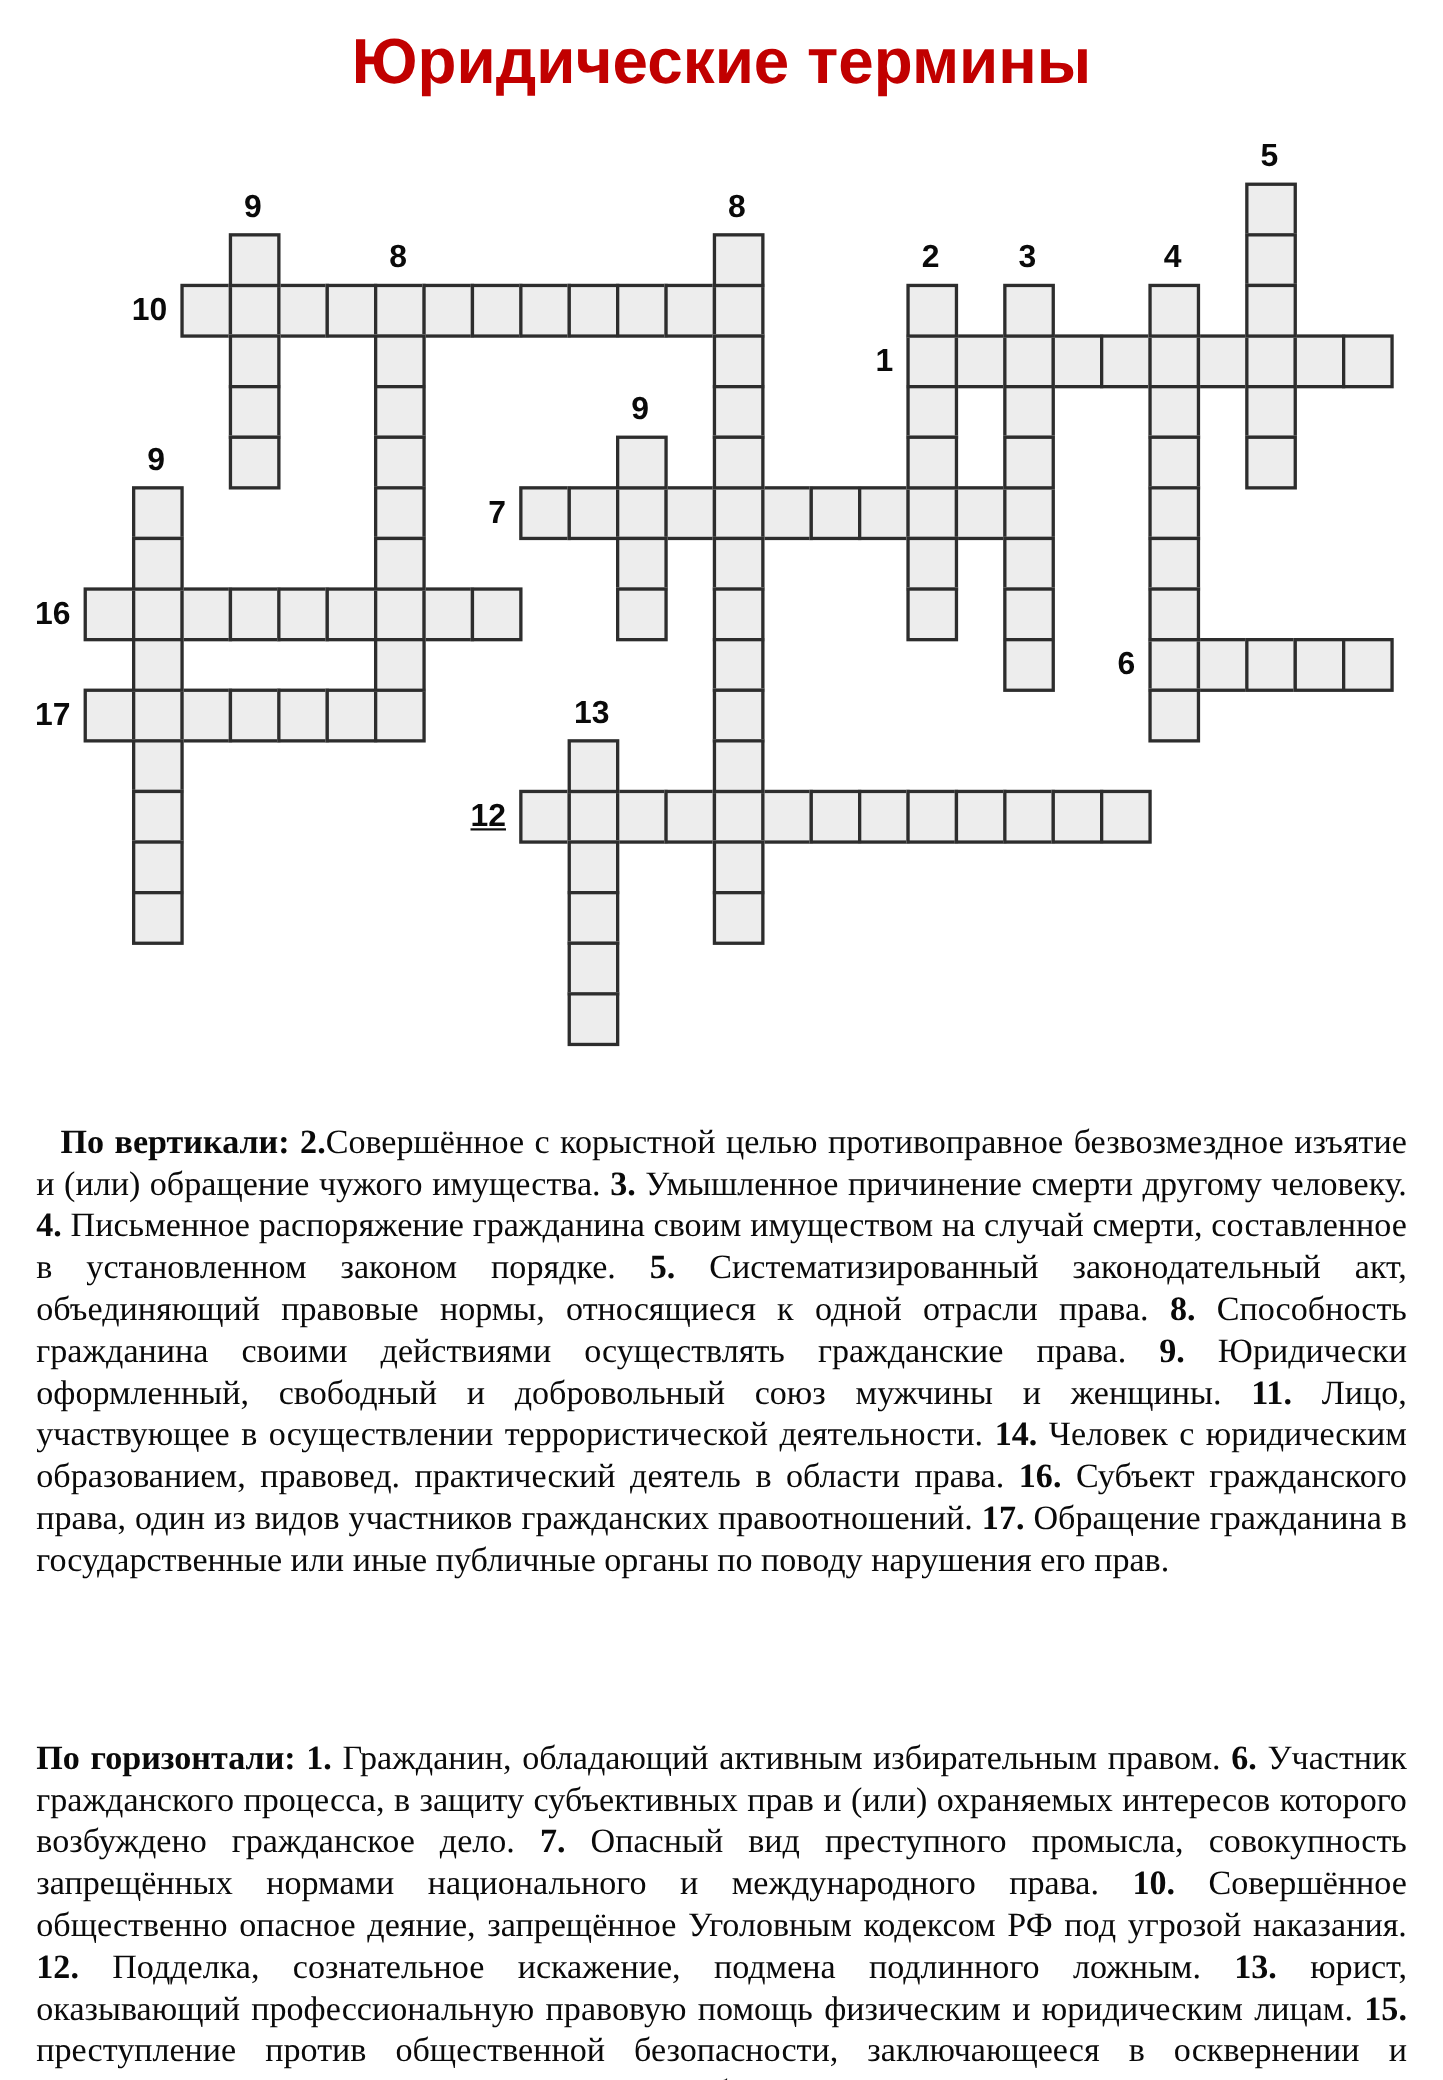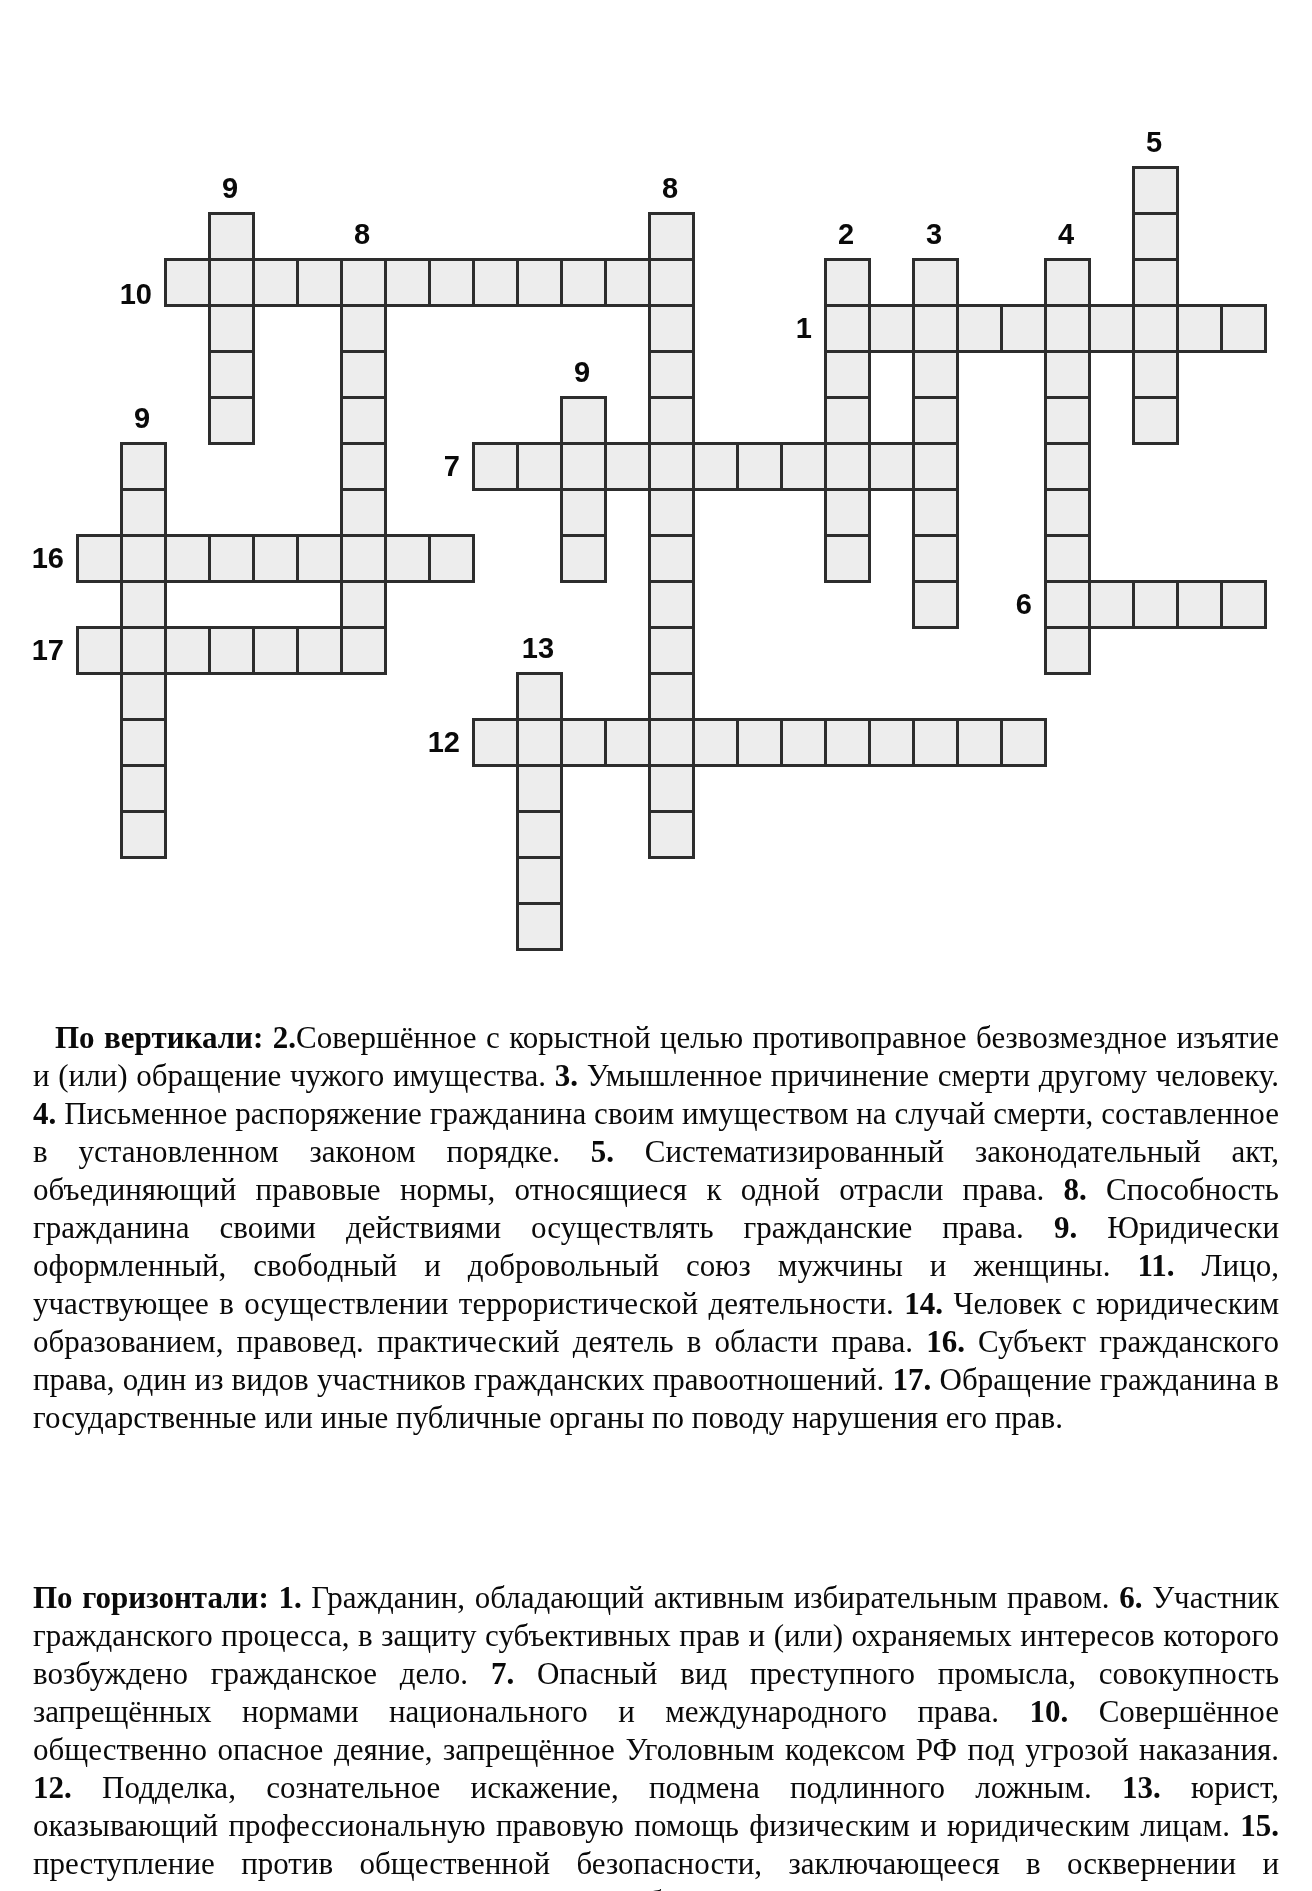--- a/index.html
+++ b/index.html
@@ -14,34 +14,35 @@
   .clues{position:absolute;left:33px;width:1246px;text-align:justify;
          font-family:"Liberation Serif",serif;font-size:31px;line-height:38px;color:#0a0a0a;}
   #clues-vertical{top:988px;text-indent:22px;}
   #clues-horizontal{top:1548px;}
   .clues b{font-weight:bold;}
 </style>
 </head>
 <body>
 
 <div class="page">
+  <div id="title" style="color: rgb(193, 0, 0);">Юридические термины</div>
   <div id="grid">
       <div class="cell" style="left: 164px; top: 258px; width: 47px; height: 49px; background: rgb(237, 237, 237); border-color: rgb(45, 45, 45);"></div>
       <div class="cell" style="left: 208px; top: 258px; width: 47px; height: 49px; background: rgb(237, 237, 237); border-color: rgb(45, 45, 45);"></div>
       <div class="cell" style="left: 252px; top: 258px; width: 47px; height: 49px; background: rgb(237, 237, 237); border-color: rgb(45, 45, 45);"></div>
       <div class="cell" style="left: 296px; top: 258px; width: 47px; height: 49px; background: rgb(237, 237, 237); border-color: rgb(45, 45, 45);"></div>
       <div class="cell" style="left: 340px; top: 258px; width: 47px; height: 49px; background: rgb(237, 237, 237); border-color: rgb(45, 45, 45);"></div>
       <div class="cell" style="left: 384px; top: 258px; width: 47px; height: 49px; background: rgb(237, 237, 237); border-color: rgb(45, 45, 45);"></div>
       <div class="cell" style="left: 428px; top: 258px; width: 47px; height: 49px; background: rgb(237, 237, 237); border-color: rgb(45, 45, 45);"></div>
       <div class="cell" style="left: 472px; top: 258px; width: 47px; height: 49px; background: rgb(237, 237, 237); border-color: rgb(45, 45, 45);"></div>
       <div class="cell" style="left: 516px; top: 258px; width: 47px; height: 49px; background: rgb(237, 237, 237); border-color: rgb(45, 45, 45);"></div>
       <div class="cell" style="left: 560px; top: 258px; width: 47px; height: 49px; background: rgb(237, 237, 237); border-color: rgb(45, 45, 45);"></div>
       <div class="cell" style="left: 604px; top: 258px; width: 47px; height: 49px; background: rgb(237, 237, 237); border-color: rgb(45, 45, 45);"></div>
       <div class="cell" style="left: 648px; top: 258px; width: 47px; height: 49px; background: rgb(237, 237, 237); border-color: rgb(45, 45, 45);"></div>
-      <div class="num num-across" style="left: 98px; top: 267px; margin-top: 12px;">10</div>
+      <div class="num num-across" style="left: 98px; top: 267px;">10</div>
       <div class="cell" style="left: 824px; top: 304px; width: 47px; height: 49px; background: rgb(237, 237, 237); border-color: rgb(45, 45, 45);"></div>
       <div class="cell" style="left: 868px; top: 304px; width: 47px; height: 49px; background: rgb(237, 237, 237); border-color: rgb(45, 45, 45);"></div>
       <div class="cell" style="left: 912px; top: 304px; width: 47px; height: 49px; background: rgb(237, 237, 237); border-color: rgb(45, 45, 45);"></div>
       <div class="cell" style="left: 956px; top: 304px; width: 47px; height: 49px; background: rgb(237, 237, 237); border-color: rgb(45, 45, 45);"></div>
       <div class="cell" style="left: 1000px; top: 304px; width: 47px; height: 49px; background: rgb(237, 237, 237); border-color: rgb(45, 45, 45);"></div>
       <div class="cell" style="left: 1044px; top: 304px; width: 47px; height: 49px; background: rgb(237, 237, 237); border-color: rgb(45, 45, 45);"></div>
       <div class="cell" style="left: 1088px; top: 304px; width: 47px; height: 49px; background: rgb(237, 237, 237); border-color: rgb(45, 45, 45);"></div>
       <div class="cell" style="left: 1132px; top: 304px; width: 47px; height: 49px; background: rgb(237, 237, 237); border-color: rgb(45, 45, 45);"></div>
       <div class="cell" style="left: 1176px; top: 304px; width: 47px; height: 49px; background: rgb(237, 237, 237); border-color: rgb(45, 45, 45);"></div>
       <div class="cell" style="left: 1220px; top: 304px; width: 47px; height: 49px; background: rgb(237, 237, 237); border-color: rgb(45, 45, 45);"></div>
@@ -88,21 +89,21 @@
       <div class="cell" style="left: 604px; top: 718px; width: 47px; height: 49px; background: rgb(237, 237, 237); border-color: rgb(45, 45, 45);"></div>
       <div class="cell" style="left: 648px; top: 718px; width: 47px; height: 49px; background: rgb(237, 237, 237); border-color: rgb(45, 45, 45);"></div>
       <div class="cell" style="left: 692px; top: 718px; width: 47px; height: 49px; background: rgb(237, 237, 237); border-color: rgb(45, 45, 45);"></div>
       <div class="cell" style="left: 736px; top: 718px; width: 47px; height: 49px; background: rgb(237, 237, 237); border-color: rgb(45, 45, 45);"></div>
       <div class="cell" style="left: 780px; top: 718px; width: 47px; height: 49px; background: rgb(237, 237, 237); border-color: rgb(45, 45, 45);"></div>
       <div class="cell" style="left: 824px; top: 718px; width: 47px; height: 49px; background: rgb(237, 237, 237); border-color: rgb(45, 45, 45);"></div>
       <div class="cell" style="left: 868px; top: 718px; width: 47px; height: 49px; background: rgb(237, 237, 237); border-color: rgb(45, 45, 45);"></div>
       <div class="cell" style="left: 912px; top: 718px; width: 47px; height: 49px; background: rgb(237, 237, 237); border-color: rgb(45, 45, 45);"></div>
       <div class="cell" style="left: 956px; top: 718px; width: 47px; height: 49px; background: rgb(237, 237, 237); border-color: rgb(45, 45, 45);"></div>
       <div class="cell" style="left: 1000px; top: 718px; width: 47px; height: 49px; background: rgb(237, 237, 237); border-color: rgb(45, 45, 45);"></div>
-      <div class="num num-across" style="left: 406px; top: 727px;">12</div>
+      <div class="num num-across" style="left: 406px; top: 727px; text-decoration: underline;">12</div>
       <div class="cell" style="left: 1132px; top: 166px; width: 47px; height: 49px; background: rgb(237, 237, 237); border-color: rgb(45, 45, 45);"></div>
       <div class="cell" style="left: 1132px; top: 212px; width: 47px; height: 49px; background: rgb(237, 237, 237); border-color: rgb(45, 45, 45);"></div>
       <div class="cell" style="left: 1132px; top: 258px; width: 47px; height: 49px; background: rgb(237, 237, 237); border-color: rgb(45, 45, 45);"></div>
       <div class="cell" style="left: 1132px; top: 350px; width: 47px; height: 49px; background: rgb(237, 237, 237); border-color: rgb(45, 45, 45);"></div>
       <div class="cell" style="left: 1132px; top: 396px; width: 47px; height: 49px; background: rgb(237, 237, 237); border-color: rgb(45, 45, 45);"></div>
       <div class="num num-down" style="left: 1124px; top: 127px;">5</div>
       <div class="cell" style="left: 208px; top: 212px; width: 47px; height: 49px; background: rgb(237, 237, 237); border-color: rgb(45, 45, 45);"></div>
       <div class="cell" style="left: 208px; top: 304px; width: 47px; height: 49px; background: rgb(237, 237, 237); border-color: rgb(45, 45, 45);"></div>
       <div class="cell" style="left: 208px; top: 350px; width: 47px; height: 49px; background: rgb(237, 237, 237); border-color: rgb(45, 45, 45);"></div>
       <div class="cell" style="left: 208px; top: 396px; width: 47px; height: 49px; background: rgb(237, 237, 237); border-color: rgb(45, 45, 45);"></div>

